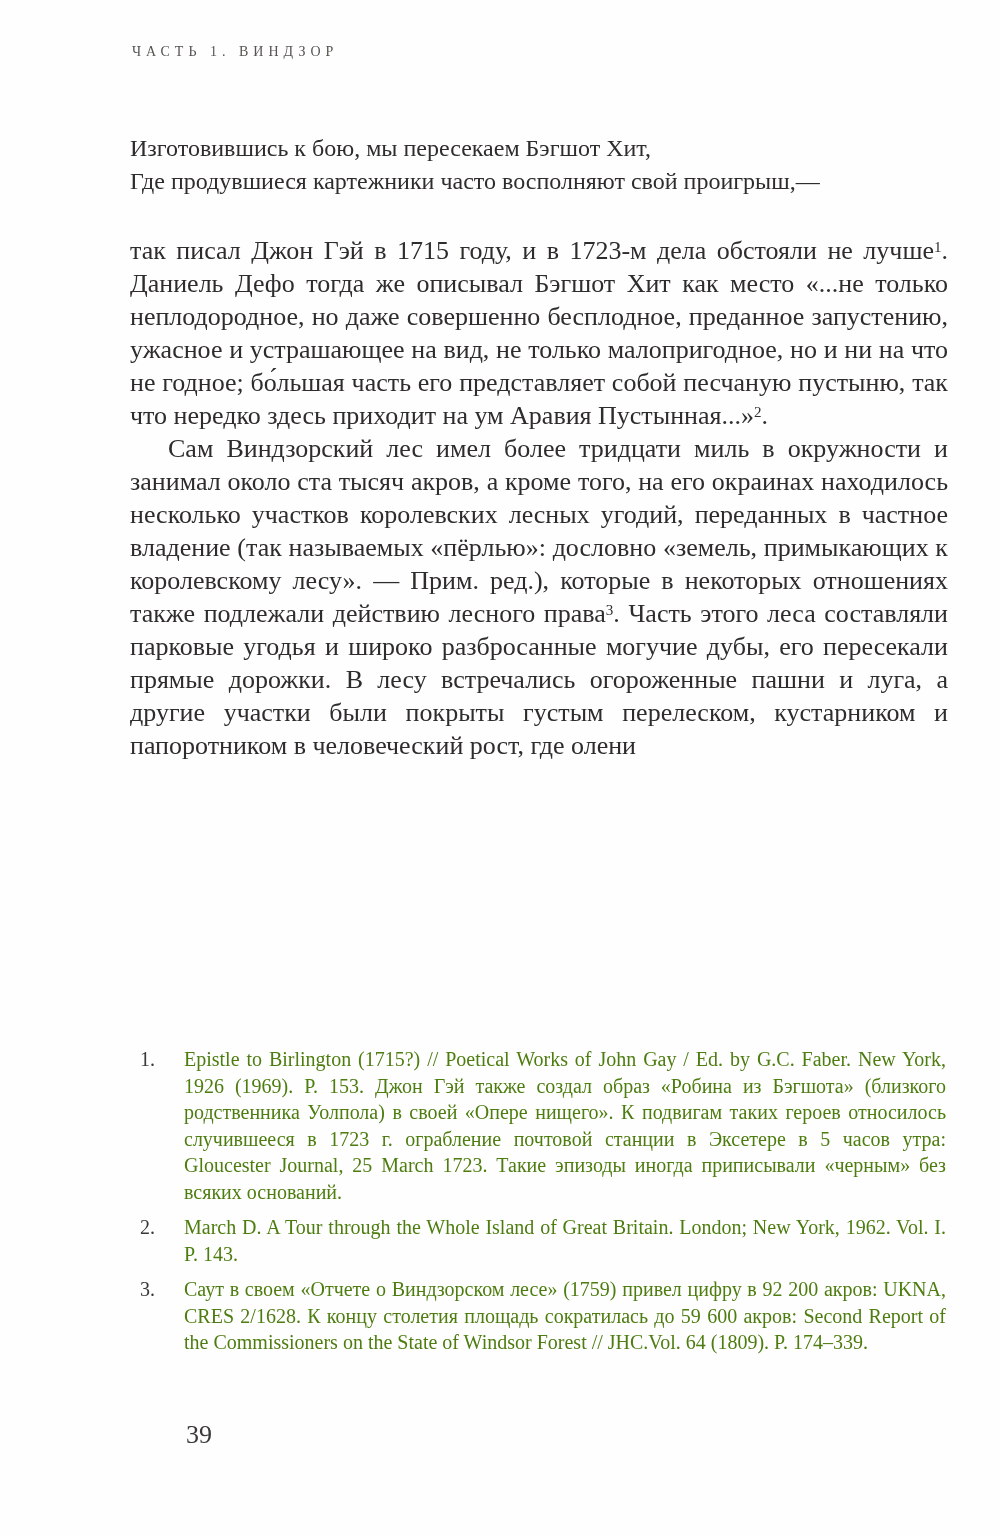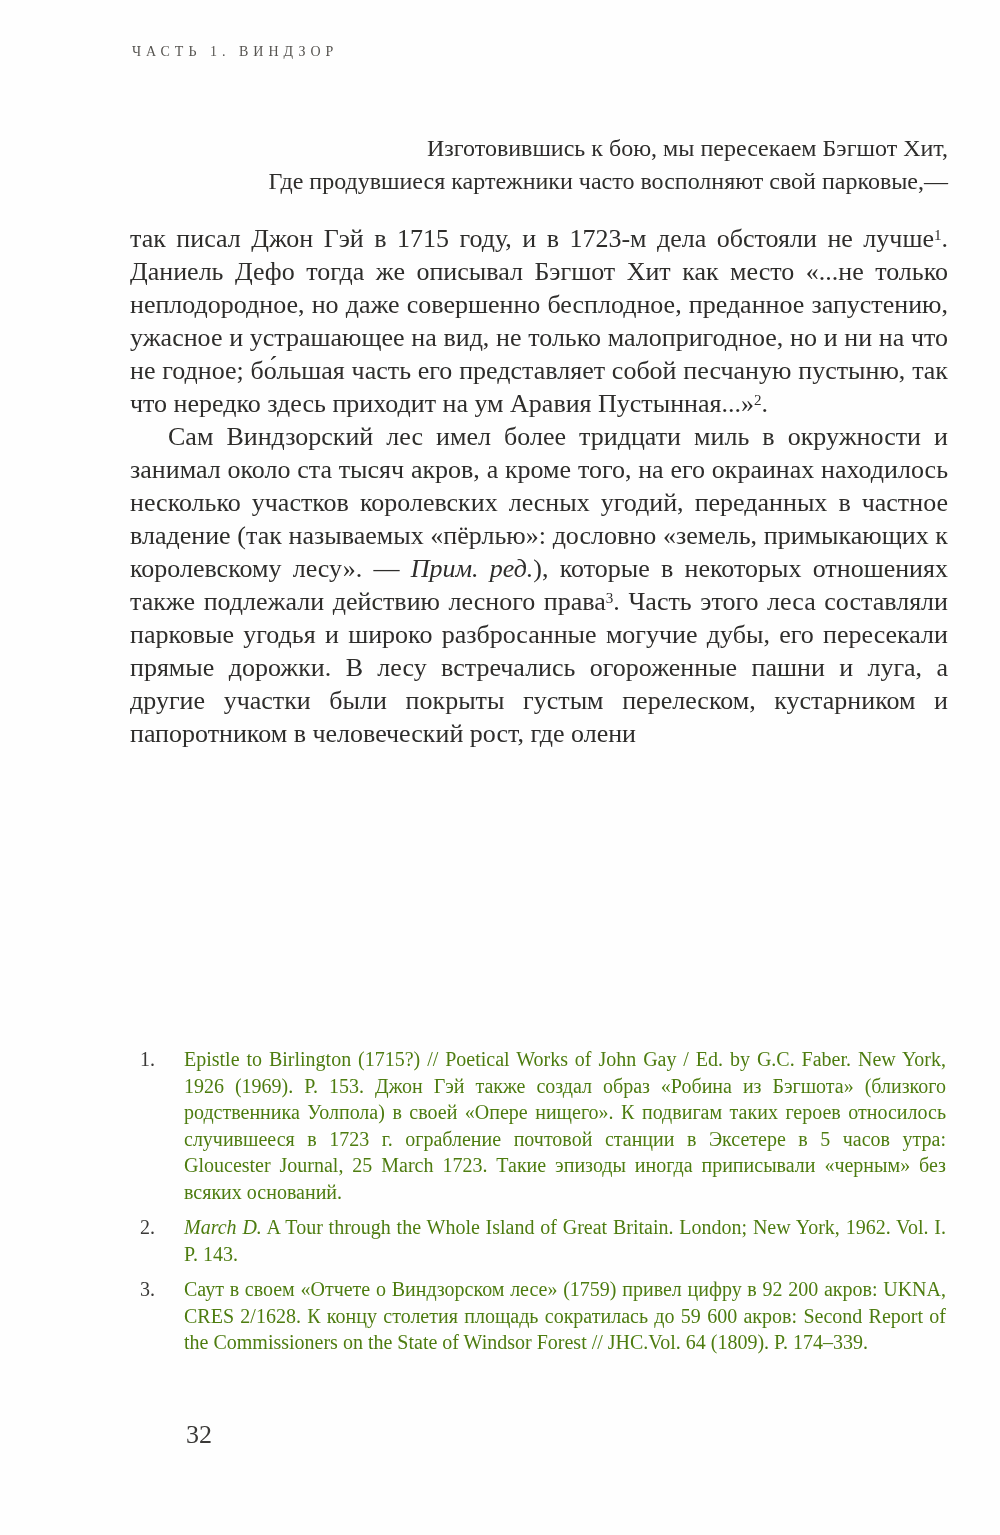--- a/index.html
+++ b/index.html
@@ -31,36 +31,35 @@
     width: 818px;
     font-size: 26px;
     line-height: 33px;
     text-align: justify;
   }
   .text-block p {
     margin: 0;
     padding: 0;
   }
   .verse {
-    margin: 28px 0 24px 0;
+    margin: 28px 0 36px 0;
     font-size: 24px;
     line-height: 33px;
-    text-align: right;
+    text-align: left;
   }
   .indent-first {
     text-indent: 38px;
   }
   .sup {
     font-size: 0.58em;
     position: relative;
     top: -0.48em;
     line-height: 0;
   }
   .italic {
-    font-style: italic;
   }
   .footnotes {
     position: absolute;
     top: 1046px;
     left: 140px;
     width: 806px;
     font-size: 20px;
     line-height: 26.5px;
   }
   .footnote {
@@ -90,21 +89,21 @@
 
 <div class="page">
 
   <div class="running-header">ЧАСТЬ 1. ВИНДЗОР</div>
 
   <div class="text-block">
 
 
     <div class="verse">
       <div>Изготовившись к бою, мы пересекаем Бэгшот Хит,</div>
-      <div>Где продувшиеся картежники часто восполняют свой парковые,—</div>
+      <div>Где продувшиеся картежники часто восполняют свой проигрыш,—</div>
     </div>
 
     <p><span>так писал Джон Гэй в 1715 году, и в 1723-м дела обстояли не лучше</span><span class="sup">1</span><span>. Даниель Дефо тогда же описывал Бэгшот Хит как место «...не только неплодородное, но даже совершенно бесплодное, преданное запустению, ужасное и устрашающее на вид, не только малопригодное, но и ни на что не годное; бо́льшая часть его представляет собой песчаную пустыню, так что нередко здесь приходит на ум Аравия Пустынная...»</span><span class="sup">2</span><span>.</span></p>
 
     <p class="indent-first"><span>Сам Виндзорский лес имел более тридцати миль в окружности и занимал около ста тысяч акров, а кроме того, на его окраинах находилось несколько участков королевских лесных угодий, переданных в частное владение (так называемых «пёрлью»: дословно «земель, примыкающих к королевскому лесу». — </span><span class="italic">Прим. ред.</span><span>), которые в некоторых отношениях также подлежали действию лесного права</span><span class="sup">3</span><span>. Часть этого леса составляли парковые угодья и широко разбросанные могучие дубы, его пересекали прямые дорожки. В лесу встречались огороженные пашни и луга, а другие участки были покрыты густым перелеском, кустарником и папоротником в человеческий рост, где олени</span></p>
   </div>
 
   <div class="footnotes">
 
     <div class="footnote">
@@ -117,15 +116,15 @@
       <div class="fn-text"><span class="italic">March D.</span><span> A Tour through the Whole Island of Great Britain. London; New York, 1962. Vol. I. P. 143.</span></div>
     </div>
 
     <div class="footnote">
       <div class="fn-num">3.</div>
       <div class="fn-text">Саут в своем «Отчете о Виндзорском лесе» (1759) привел цифру в 92 200 акров: UKNA, CRES 2/1628. К концу столетия площадь сократилась до 59 600 акров: Second Report of the Commissioners on the State of Windsor Forest // JHC.Vol. 64 (1809). P. 174–339.</div>
     </div>
 
   </div>
 
-  <div class="page-number">32</div>
+  <div class="page-number">39</div>
 
 </div>
 
 </body></html>

